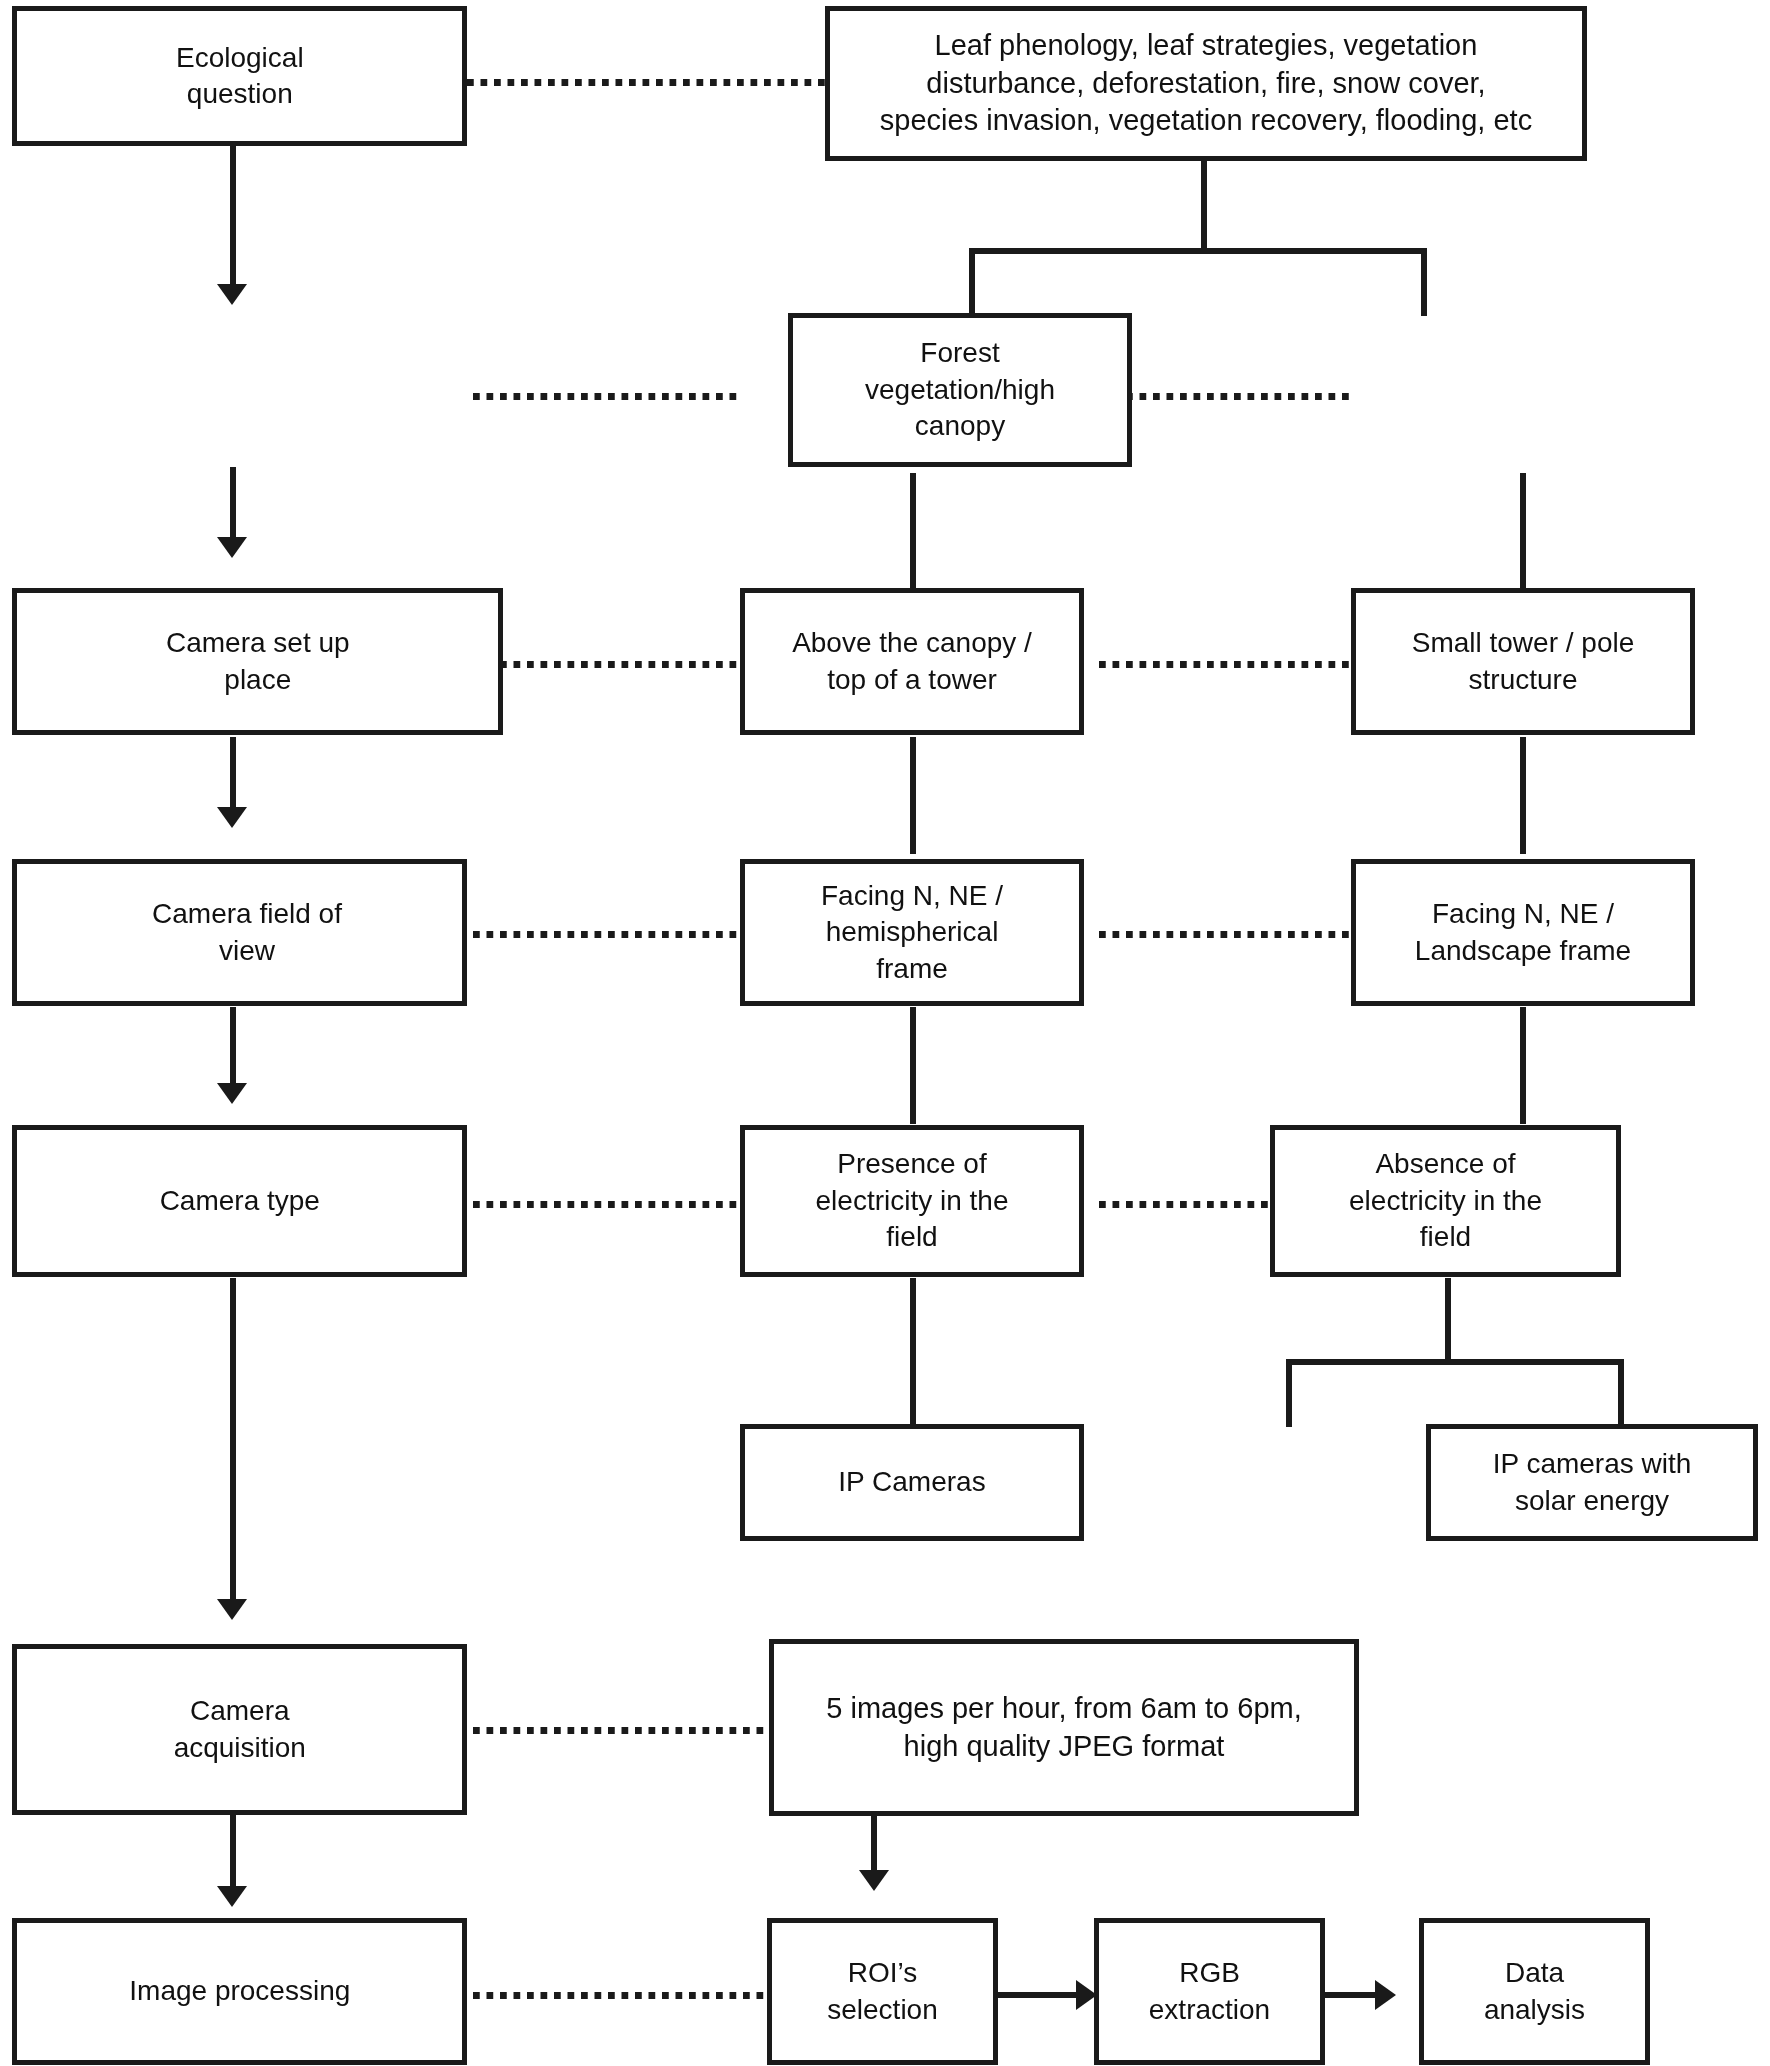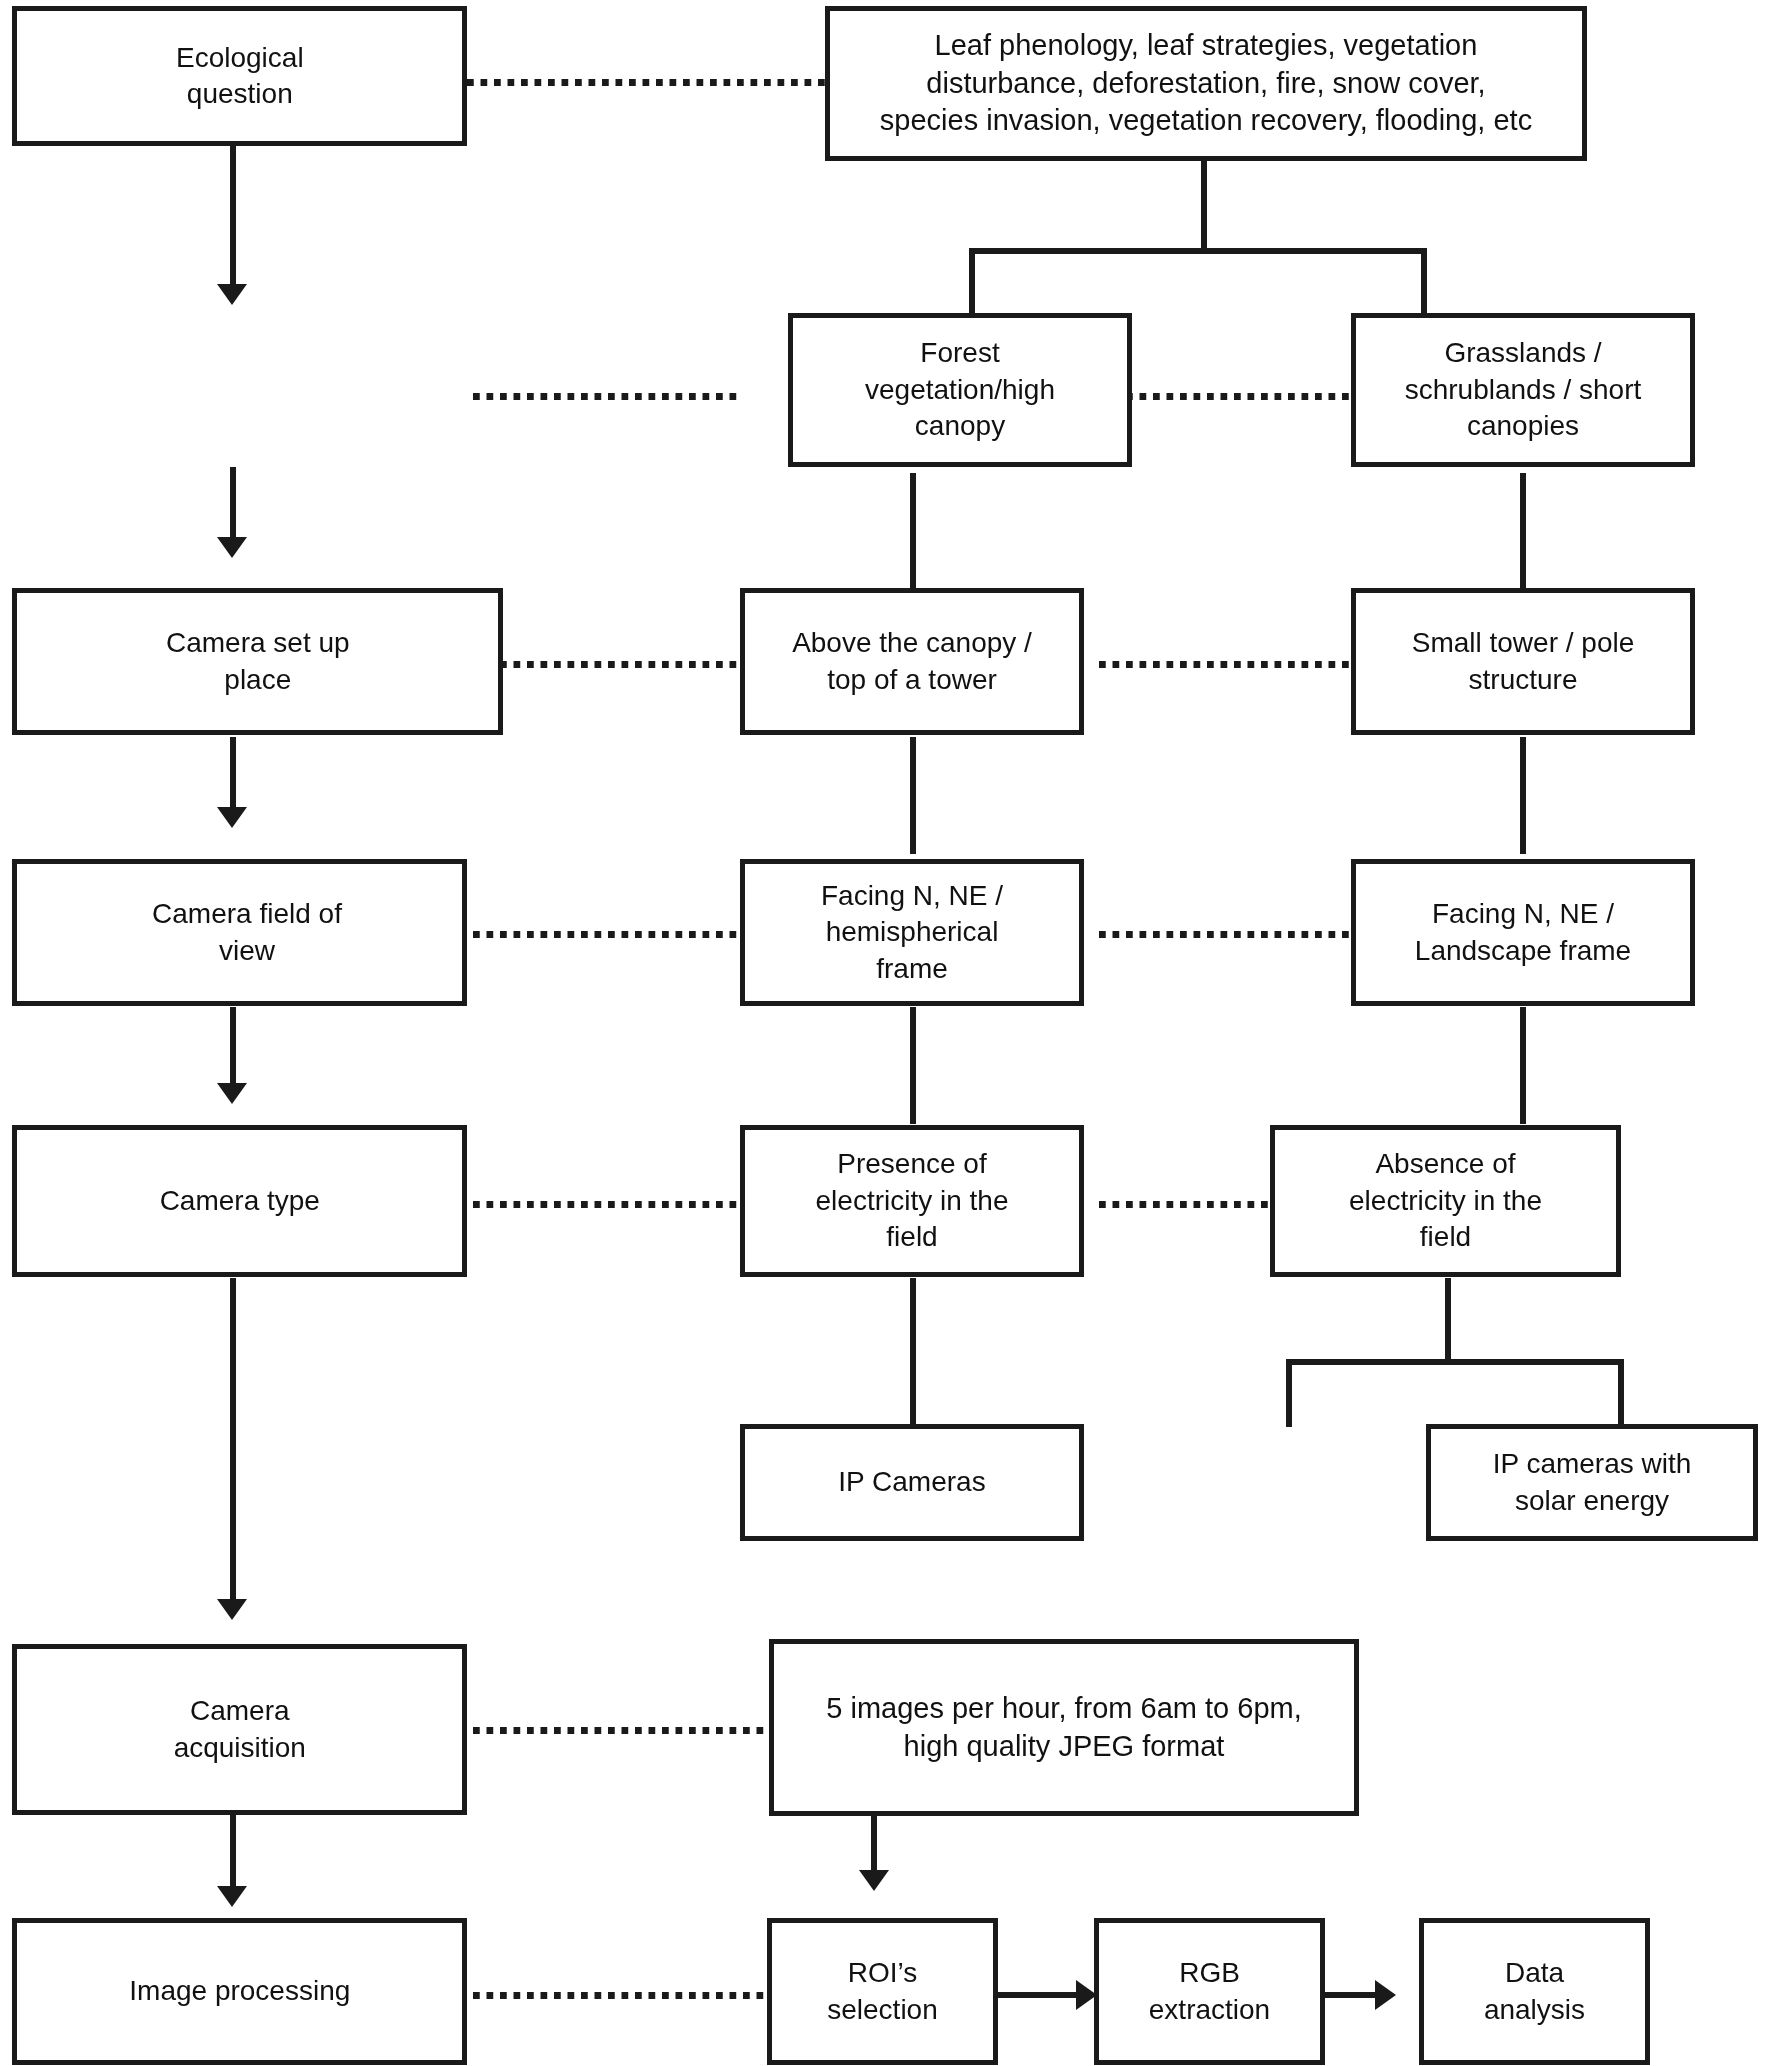--- a/index.html
+++ b/index.html
@@ -202,25 +202,20 @@
 
   <div class="box" style="left:740px; top:1424px; width:344px; height:117px;">
     <span>IP Cameras</span>
   </div>
 
   <div class="box" style="left:769px; top:1639px; width:590px; height:177px; font-size:29px;">
     <span>5 images per hour, from 6am to 6pm,
 high quality JPEG format</span>
   </div>
 
-  <div class="box" style="left:1351px; top:313px; width:344px; height:154px;">
-    <span>Grasslands /
-schrublands / short
-canopies</span>
-  </div>
 
   <div class="box" style="left:1351px; top:588px; width:344px; height:147px;justify-content:flex-end;">
     <span>Small tower / pole
 structure</span>
   </div>
 
   <div class="box" style="left:1351px; top:859px; width:344px; height:147px;">
     <span>Facing N, NE /
 Landscape frame</span>
   </div>

